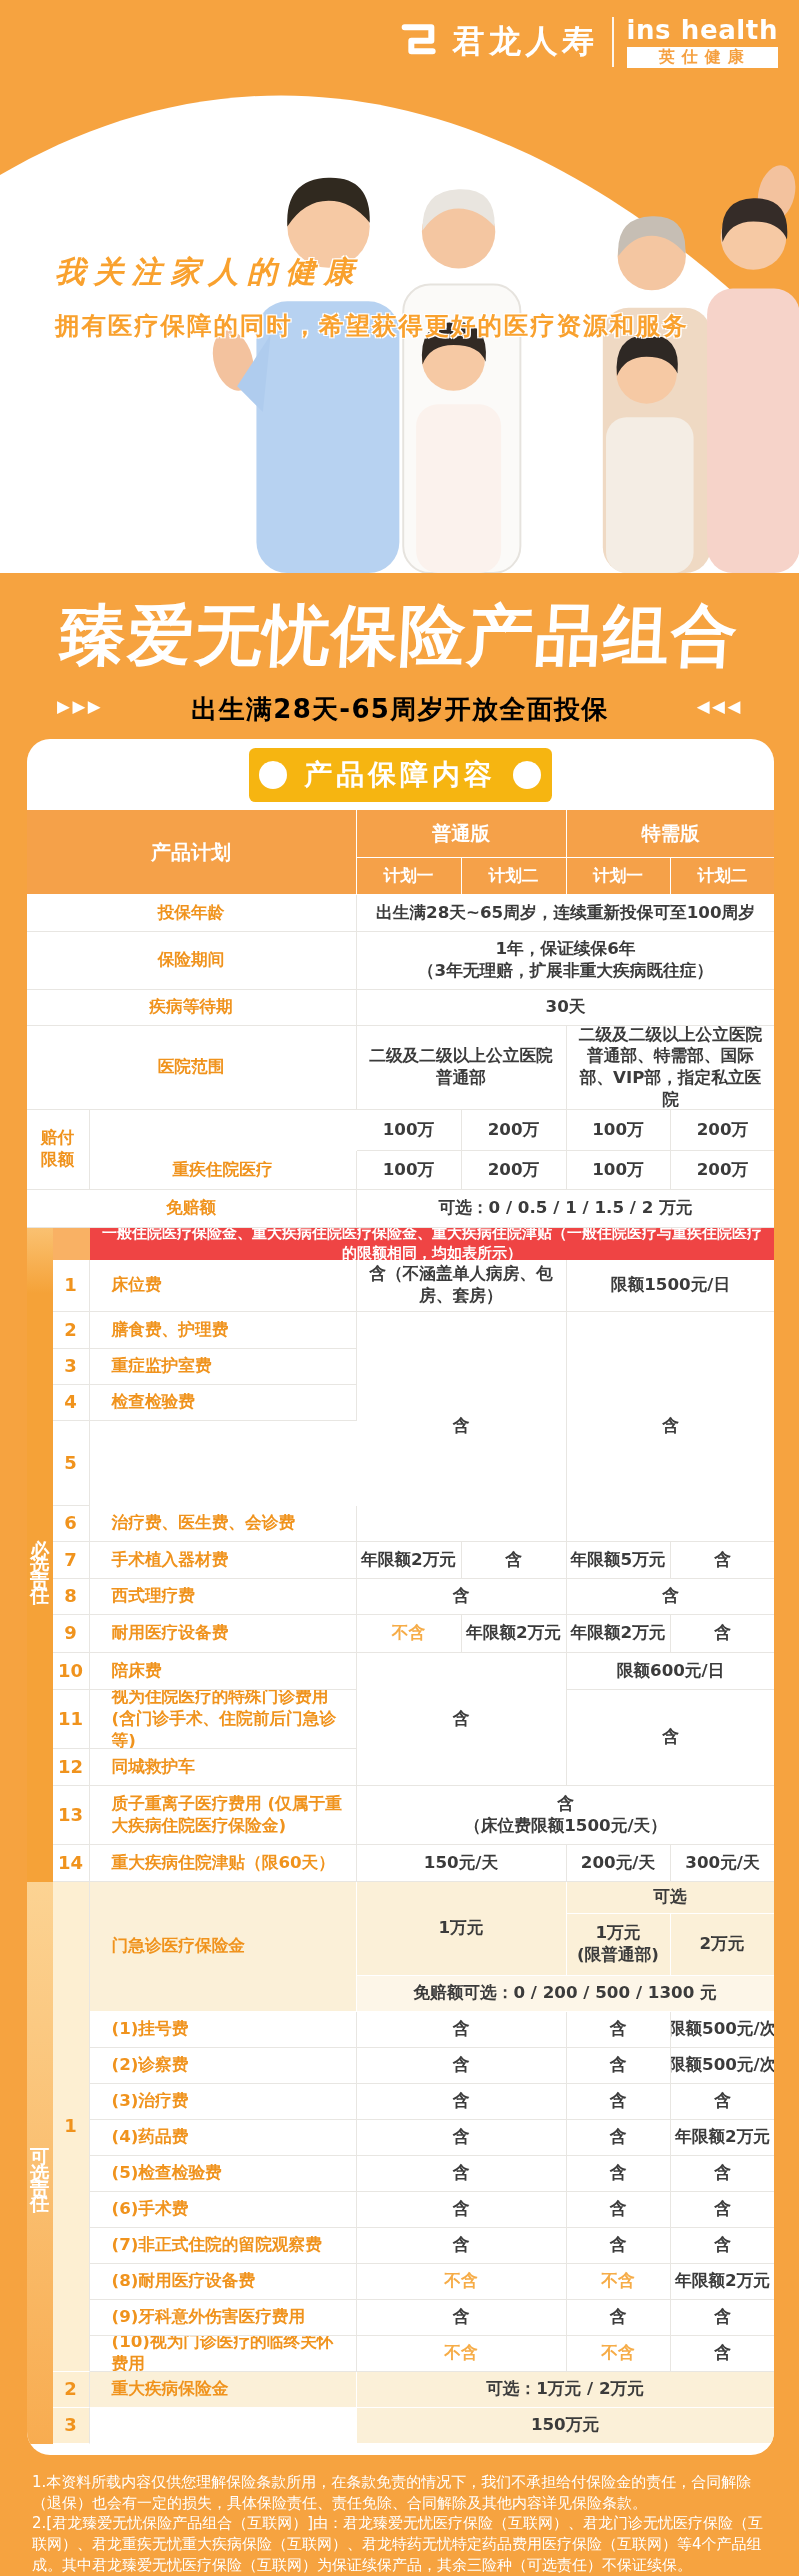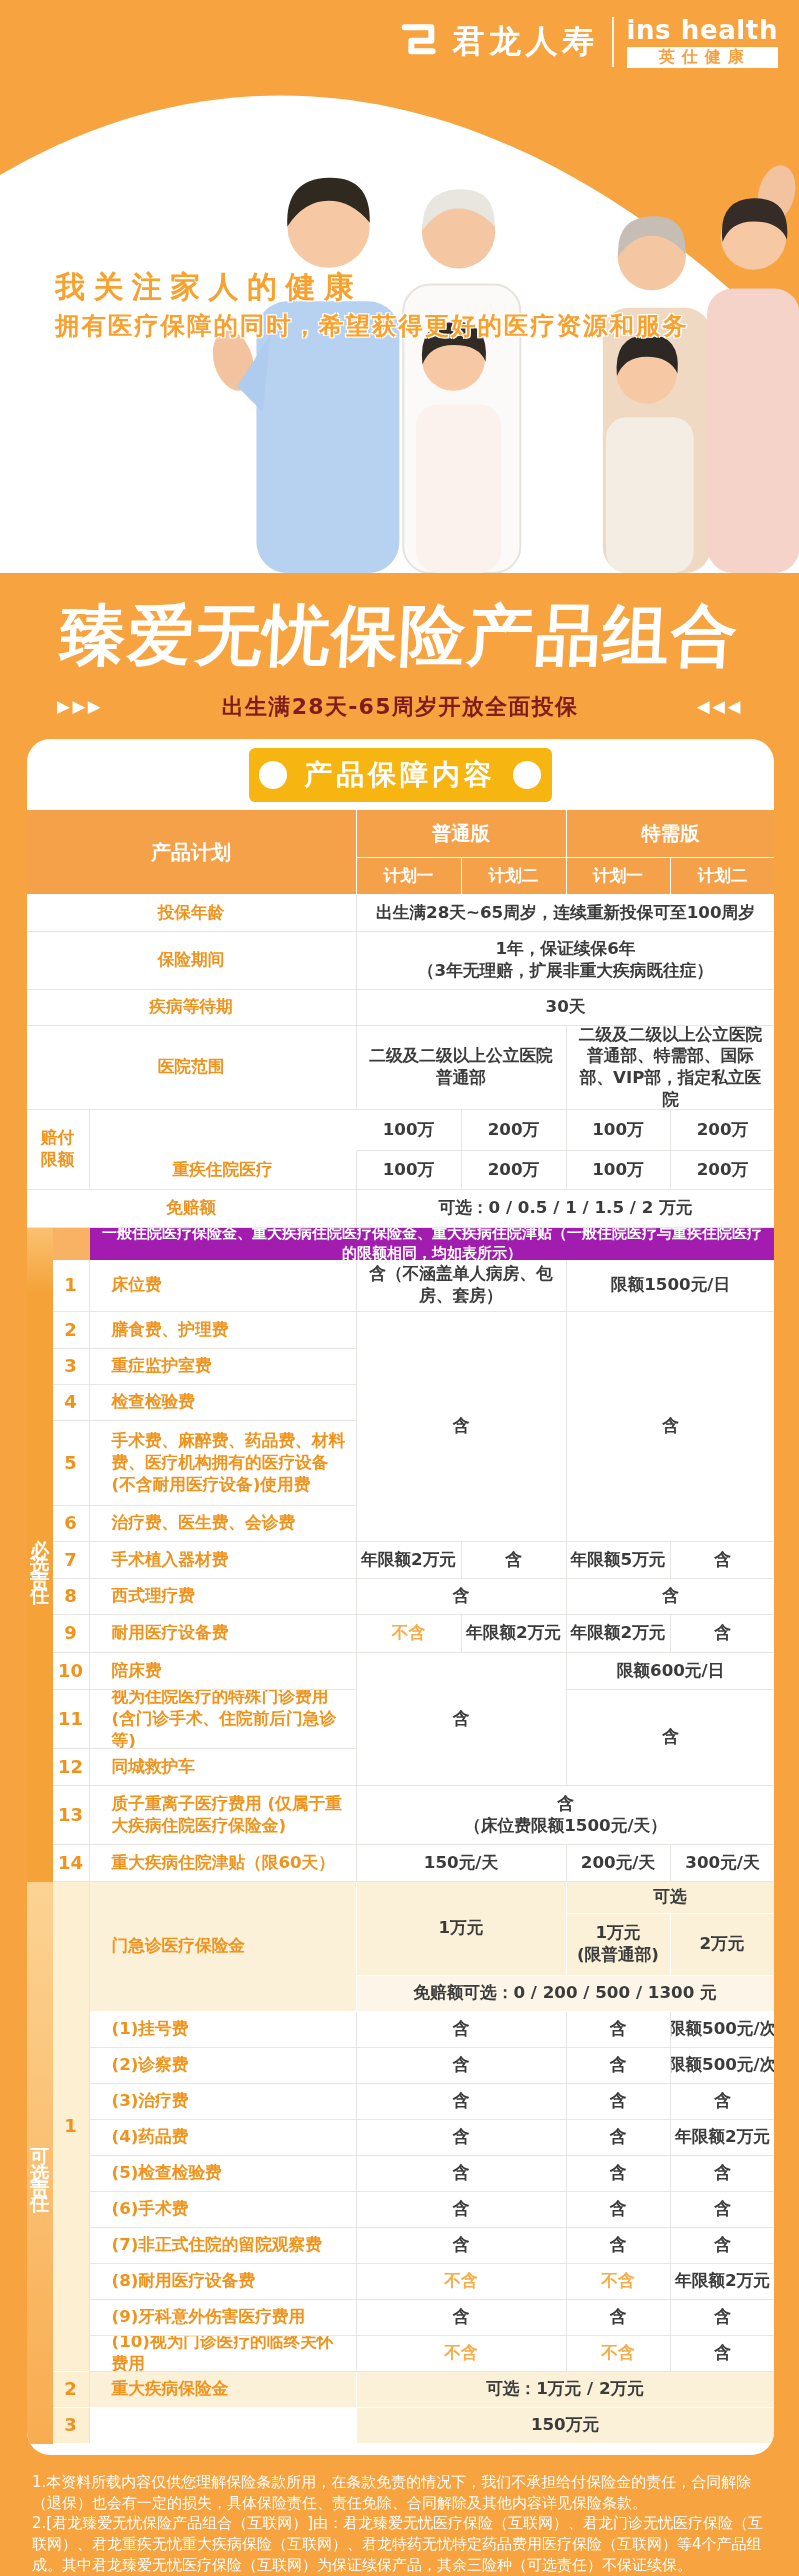--- a/index.html
+++ b/index.html
@@ -12,31 +12,31 @@
   .hero-curve{position:absolute;inset:0;}
   .people{position:absolute;inset:0;}
   .topbar{position:absolute;top:0;left:0;right:0;display:flex;justify-content:flex-end;
           align-items:center;padding:16.7px 22px 0 0;}
   .brand-text{color:#fff;font-size:32px;font-weight:bold;letter-spacing:4.5px;margin-left:10.3px;}
   .logo-divider{width:1.9px;height:50px;background:#fff;opacity:.9;margin:0 13px;}
   .partner{display:flex;flex-direction:column;align-items:stretch;}
   .partner-en{color:#fff;font-size:26px;font-weight:bold;letter-spacing:0.6px;line-height:1;}
   .partner-cn{background:#fff;color:#F5A040;font-size:16px;font-weight:bold;
               letter-spacing:7px;padding:2.6px 2.6px 2.6px 7.7px;margin-top:3.9px;text-align:center;line-height:1;}
-  .hero-t1{position:absolute;left:55px;top:267px;color:#F9A12E;font-size:30px;font-weight:900;
-           letter-spacing:8.4px;text-shadow:1.3px 1.3px 0 #fff,-1.3px 1.3px 0 #fff,1.3px -1.3px 0 #fff,-1.3px -1.3px 0 #fff;}
+  .hero-t1{position:absolute;left:55px;top:252px;color:#F9A12E;font-size:30px;font-weight:900;
+           letter-spacing:8.4px;text-shadow:1.3px 1.3px 0 #fff,-1.3px 1.3px 0 #fff,1.3px -1.3px 0 #fff,-1.3px -1.3px 0 #fff;font-style:italic;}
   .hero-t2{position:absolute;left:55px;top:309px;color:#F9A12E;font-size:24.5px;font-weight:900;
            letter-spacing:1.9px;text-shadow:1.3px 1.3px 0 #fff,-1.3px 1.3px 0 #fff,1.3px -1.3px 0 #fff,-1.3px -1.3px 0 #fff;}
 
   
   .banner-section{height:166px;position:relative;}
   .big-title{margin:0;padding-top:28px;text-align:center;color:#fff;font-size:66px;line-height:1.05;
              font-weight:900;letter-spacing:1.9px;transform:skewX(-3deg);}
   .sub-row{position:relative;margin-top:22px;height:31px;}
-  .sub-row .mid{text-align:center;color:#7f1d1d;font-size:22px;font-weight:bold;letter-spacing:1.3px;}
+  .sub-row .mid{text-align:center;color:#000000;font-size:26px;font-weight:bold;letter-spacing:1.3px;}
   .arrows{position:absolute;top:3.9px;color:#fff;font-size:16.7px;letter-spacing:2.6px;}
   .arrows.l{left:57px;} .arrows.r{right:57px;}
 
   
   .card{width:747px;margin:0 auto;background:#fff;border-radius:23px;overflow:hidden;
         padding:9px 0 11.6px;}
   .ribbon{position:relative;width:303px;height:54px;margin:0 auto 7.7px;background:#F6B511;
           border-radius:6.4px;display:flex;align-items:center;justify-content:center;}
   .ribbon-text{color:#fff;font-size:28px;font-weight:900;letter-spacing:3.9px;}
   .dot{position:absolute;top:13px;width:28px;height:28px;border-radius:50%;background:#fff;}
@@ -50,21 +50,21 @@
      font-weight:bold;color:#3B3B3B;font-size:16.7px;white-space:nowrap;overflow:hidden;
      border-right:0.6px solid #E8E6E2;border-bottom:0.6px solid #E8E6E2;line-height:1.3;}
   .wrap{white-space:normal;padding:2.6px 6.4px;}
   .pre{white-space:pre-line;padding:2.6px 6.4px;}
   .lab{color:#F0931D;}
   .left{justify-content:flex-start;text-align:left;padding:3.9px 6.4px 3.9px 22px;white-space:normal;}
   .hdr{background:#F5A149;color:#fff;border-right:1.3px solid #fff;border-bottom:1.3px solid #fff;}
   .hdr-big{font-size:20px;} .hdr-mid{font-size:19.3px;} .hdr-sm{font-size:16.7px;}
   .num{color:#F0931D;font-size:18px;}
   .e{border-right:none;} .b{border-bottom:none;}
-  .banner-cell{background:#a21caf;color:#fff;font-size:15px;font-weight:bold;border:none;white-space:normal;padding:1.3px 9px;}
+  .banner-cell{background:#ef4444;color:#fff;font-size:15px;font-weight:bold;border:none;white-space:normal;padding:1.3px 9px;}
   .banner-numcell{background:#F9B164;border:none;}
   .strip{border:none;display:flex;align-items:center;justify-content:center;}
   .strip-m{background:linear-gradient(180deg,#FAC171,#F5A238 10%,#F5A238);}
   .strip-o{background:linear-gradient(180deg,#FCD393,#F8AC50);}
   .vtext{writing-mode:vertical-rl;color:#fff;font-size:19.3px;font-weight:bold;letter-spacing:15.5px;}
   .cream{background:#FBF0D8;border-right:1.3px solid #fff;border-bottom:1.3px solid #fff;}
   .cream2{background:#FDF6E8;border-right:1.3px solid #fff;border-bottom:1.3px solid #fff;}
   .numcol-o{background:#FDEFD2;border-right:0.6px solid #E8E6E2;border-bottom:1.3px solid #fff;}
   .excl{color:#F6AC47;}
 
@@ -205,21 +205,20 @@
       <div class="c val wrap" style="grid-area:11/4/12/6">含（不涵盖单人病房、包房、套房）</div>
       <div class="c val e" style="grid-area:11/6/12/8">限额1500元/日</div>
 
       <div class="c num" style="grid-area:12/2/13/3">2</div>
       <div class="c lab left" style="grid-area:12/3/13/4">膳食费、护理费</div>
       <div class="c num" style="grid-area:13/2/14/3">3</div>
       <div class="c lab left" style="grid-area:13/3/14/4">重症监护室费</div>
       <div class="c num" style="grid-area:14/2/15/3">4</div>
       <div class="c lab left" style="grid-area:14/3/15/4">检查检验费</div>
       <div class="c num" style="grid-area:15/2/16/3">5</div>
-      <div class="c lab left" style="grid-area:15/3/16/4">手术费、麻醉费、药品费、材料费、医疗机构拥有的医疗设备(不含耐用医疗设备)使用费</div>
       <div class="c num" style="grid-area:16/2/17/3">6</div>
       <div class="c lab left" style="grid-area:16/3/17/4">治疗费、医生费、会诊费</div>
       <div class="c val" style="grid-area:12/4/17/6">含</div>
       <div class="c val e" style="grid-area:12/6/17/8">含</div>
 
       <div class="c num" style="grid-area:17/2/18/3">7</div>
       <div class="c lab left" style="grid-area:17/3/18/4">手术植入器材费</div>
       <div class="c val" style="grid-area:17/4/18/5">年限额2万元</div>
       <div class="c val" style="grid-area:17/5/18/6">含</div>
       <div class="c val" style="grid-area:17/6/18/7">年限额5万元</div>

